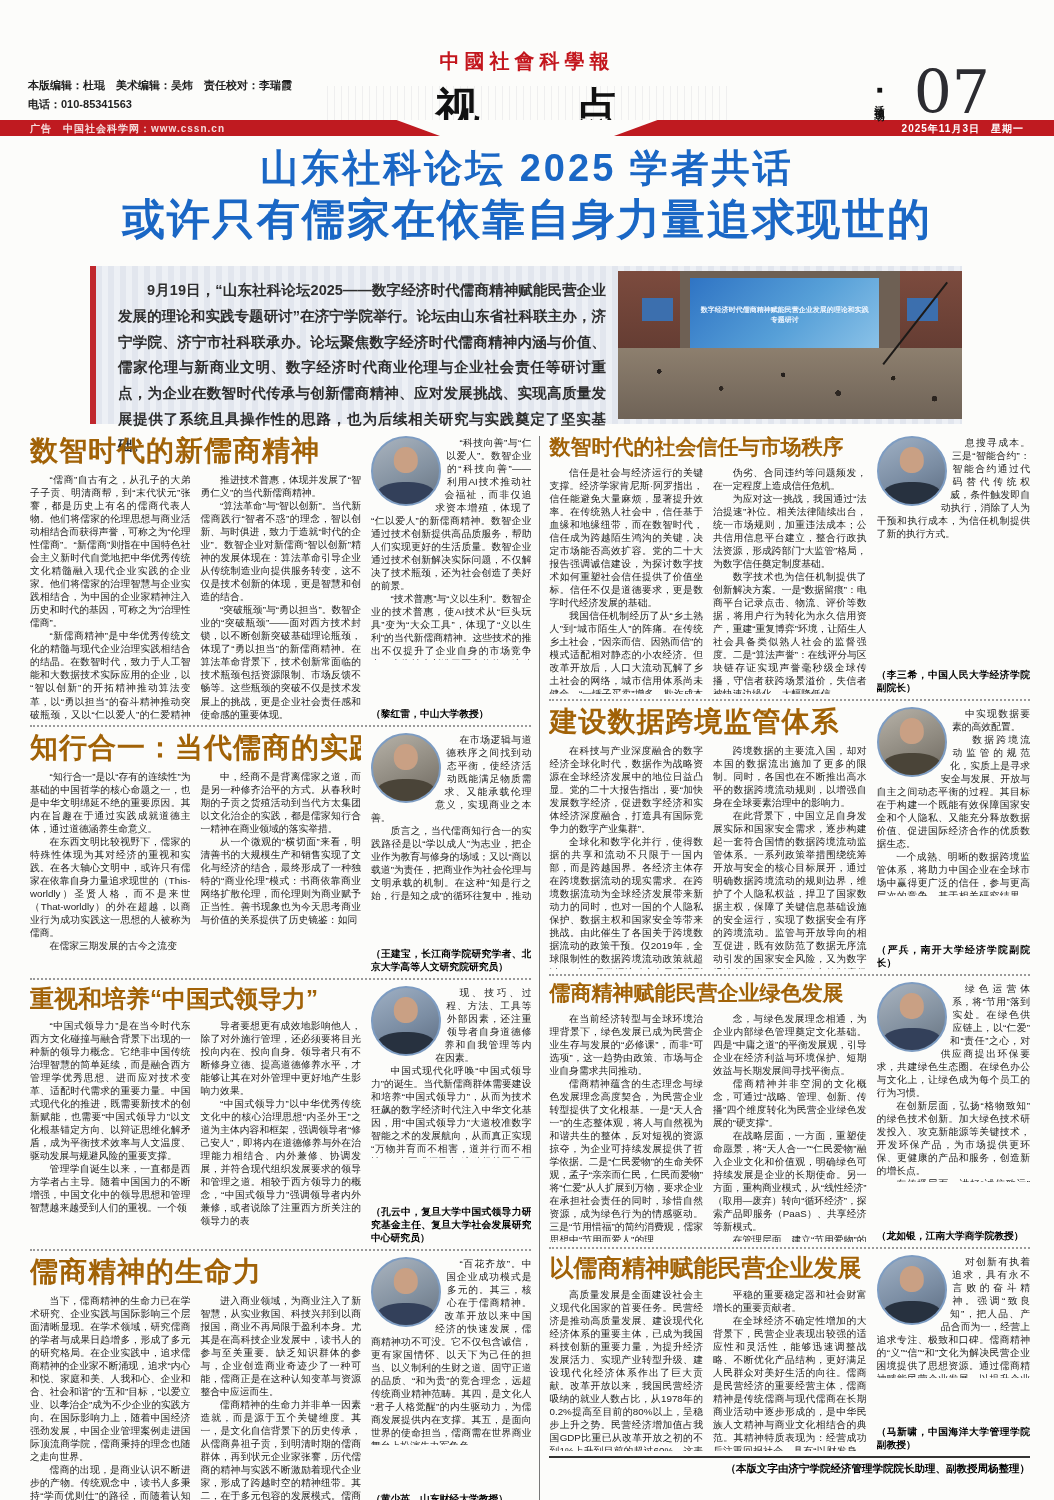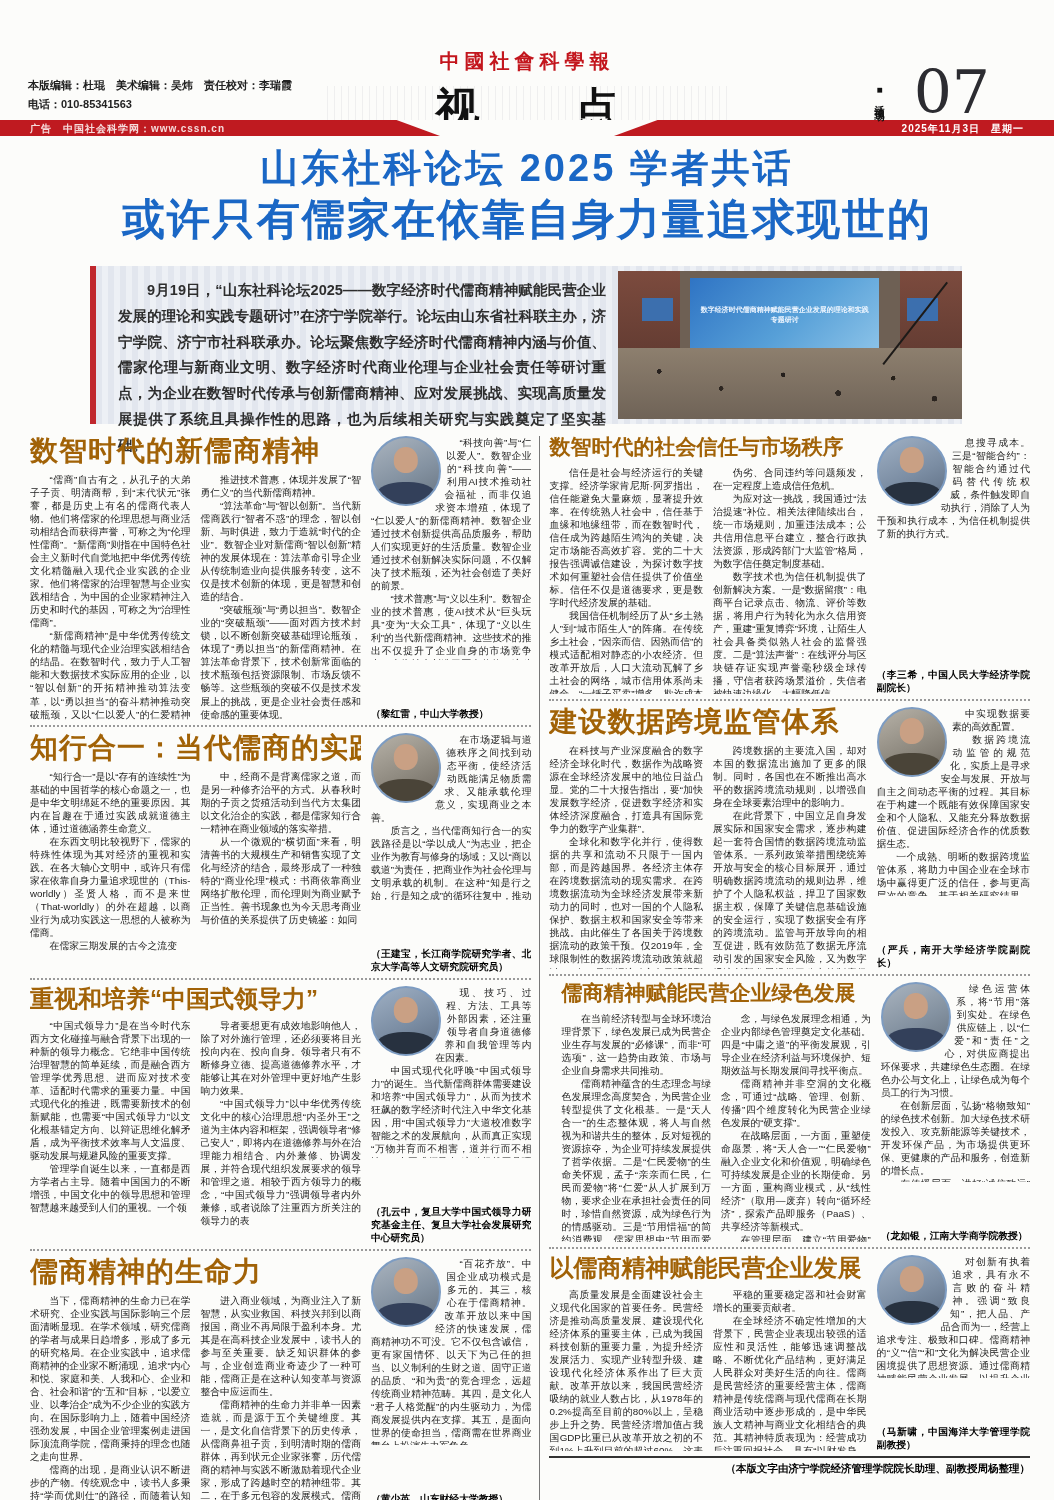--- a/index.html
+++ b/index.html
@@ -76,21 +76,21 @@
         border-radius:48% 48% 44% 44%;background:#c9a084;}
   .p-shoulders{position:absolute;bottom:-6%;left:50%;transform:translateX(-50%);width:88%;height:40%;
         border-radius:45% 45% 0 0;background:#33405a;}
   .p-b{background:linear-gradient(155deg,#b7b2a8 0%,#8f8a80 55%,#6d675e 100%);}
   .p-b .p-shoulders{background:#4a4438;}
   .p-c{background:linear-gradient(155deg,#9fb0c4 0%,#7b8da3 55%,#5b6b80 100%);}
   .p-c .p-shoulders{background:#27313f;}
   .author{margin:3px 0 0;font-size:9.8px;font-weight:700;text-align:justify;color:#000;}
   .dotsep{border-top:2px dotted #9a9a9a;margin:5px 0 6px;}
   .hA1{height:284px;} .hA2{height:240px;} .hA3{height:258px;} .hA4{height:248px;}
-  .hR1{height:258px;} .hR2{height:262px;} .hR3{height:260px;margin-left:12px;} .hR4{height:196px;}
+  .hR1{height:258px;} .hR2{height:262px;} .hR3{height:260px;} .hR4{height:196px;}
   .endline{border-top:2px solid #333;margin-top:5px;padding-top:4px;}
   .end-note{margin:0;font-size:10.5px;font-weight:700;text-align:right;color:#000;}
 </style>
 </head>
 <body>
 
 <div class="page">
 
   <div class="editors">
     <div>本版编辑：杜琨　美术编辑：吴炜　责任校对：李瑞霞</div>

